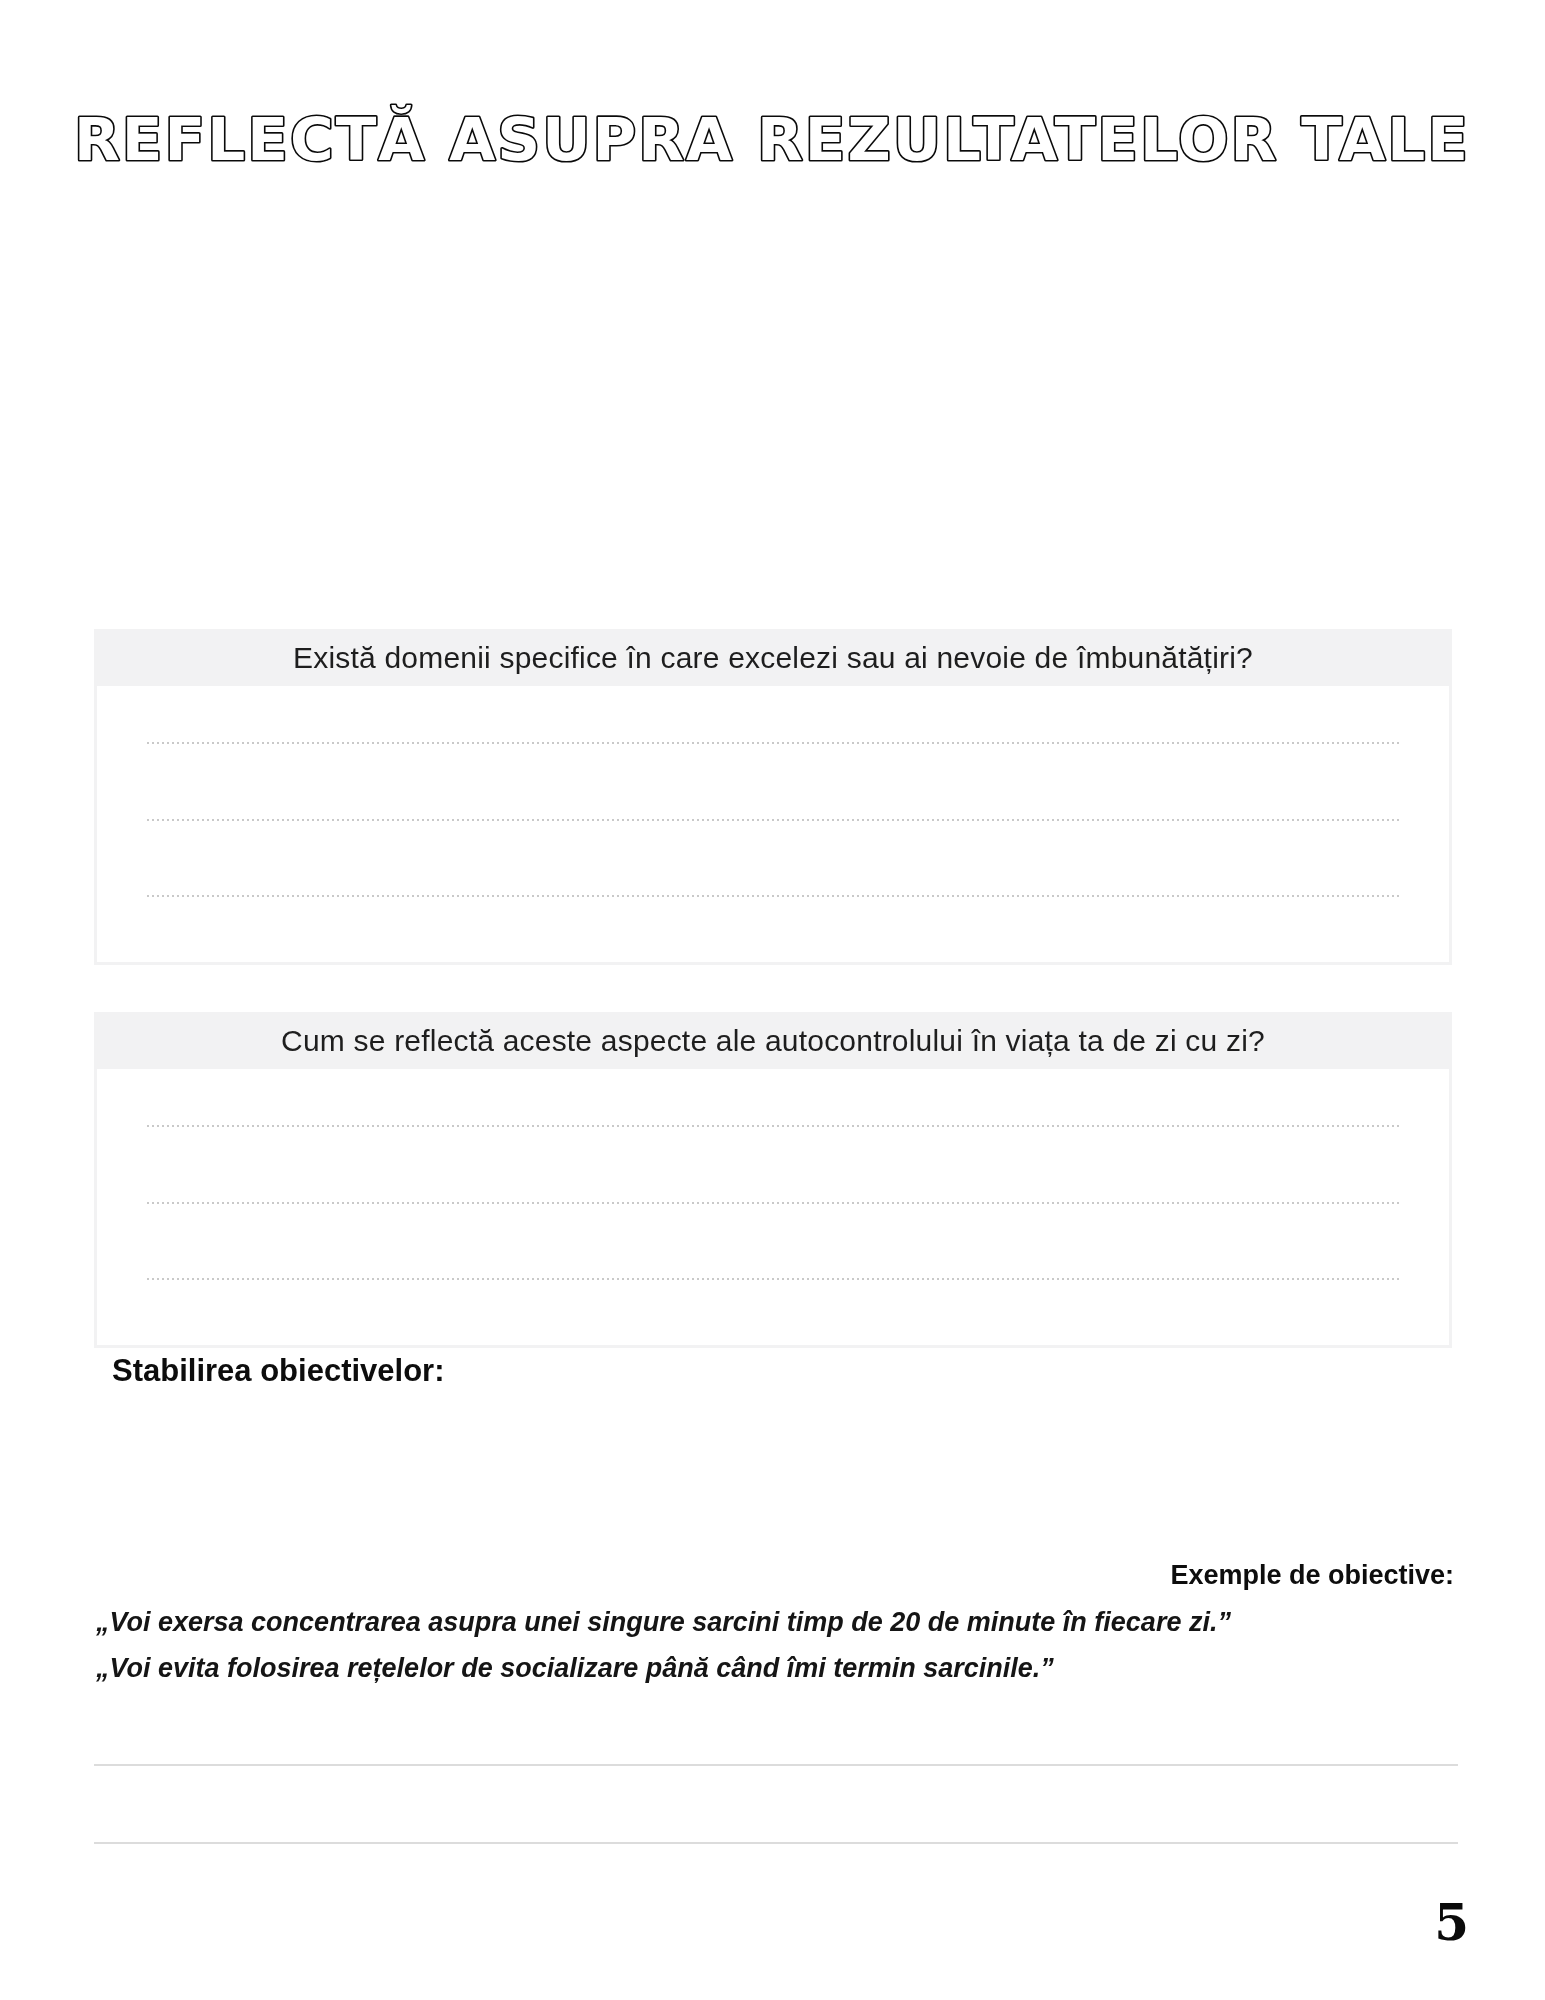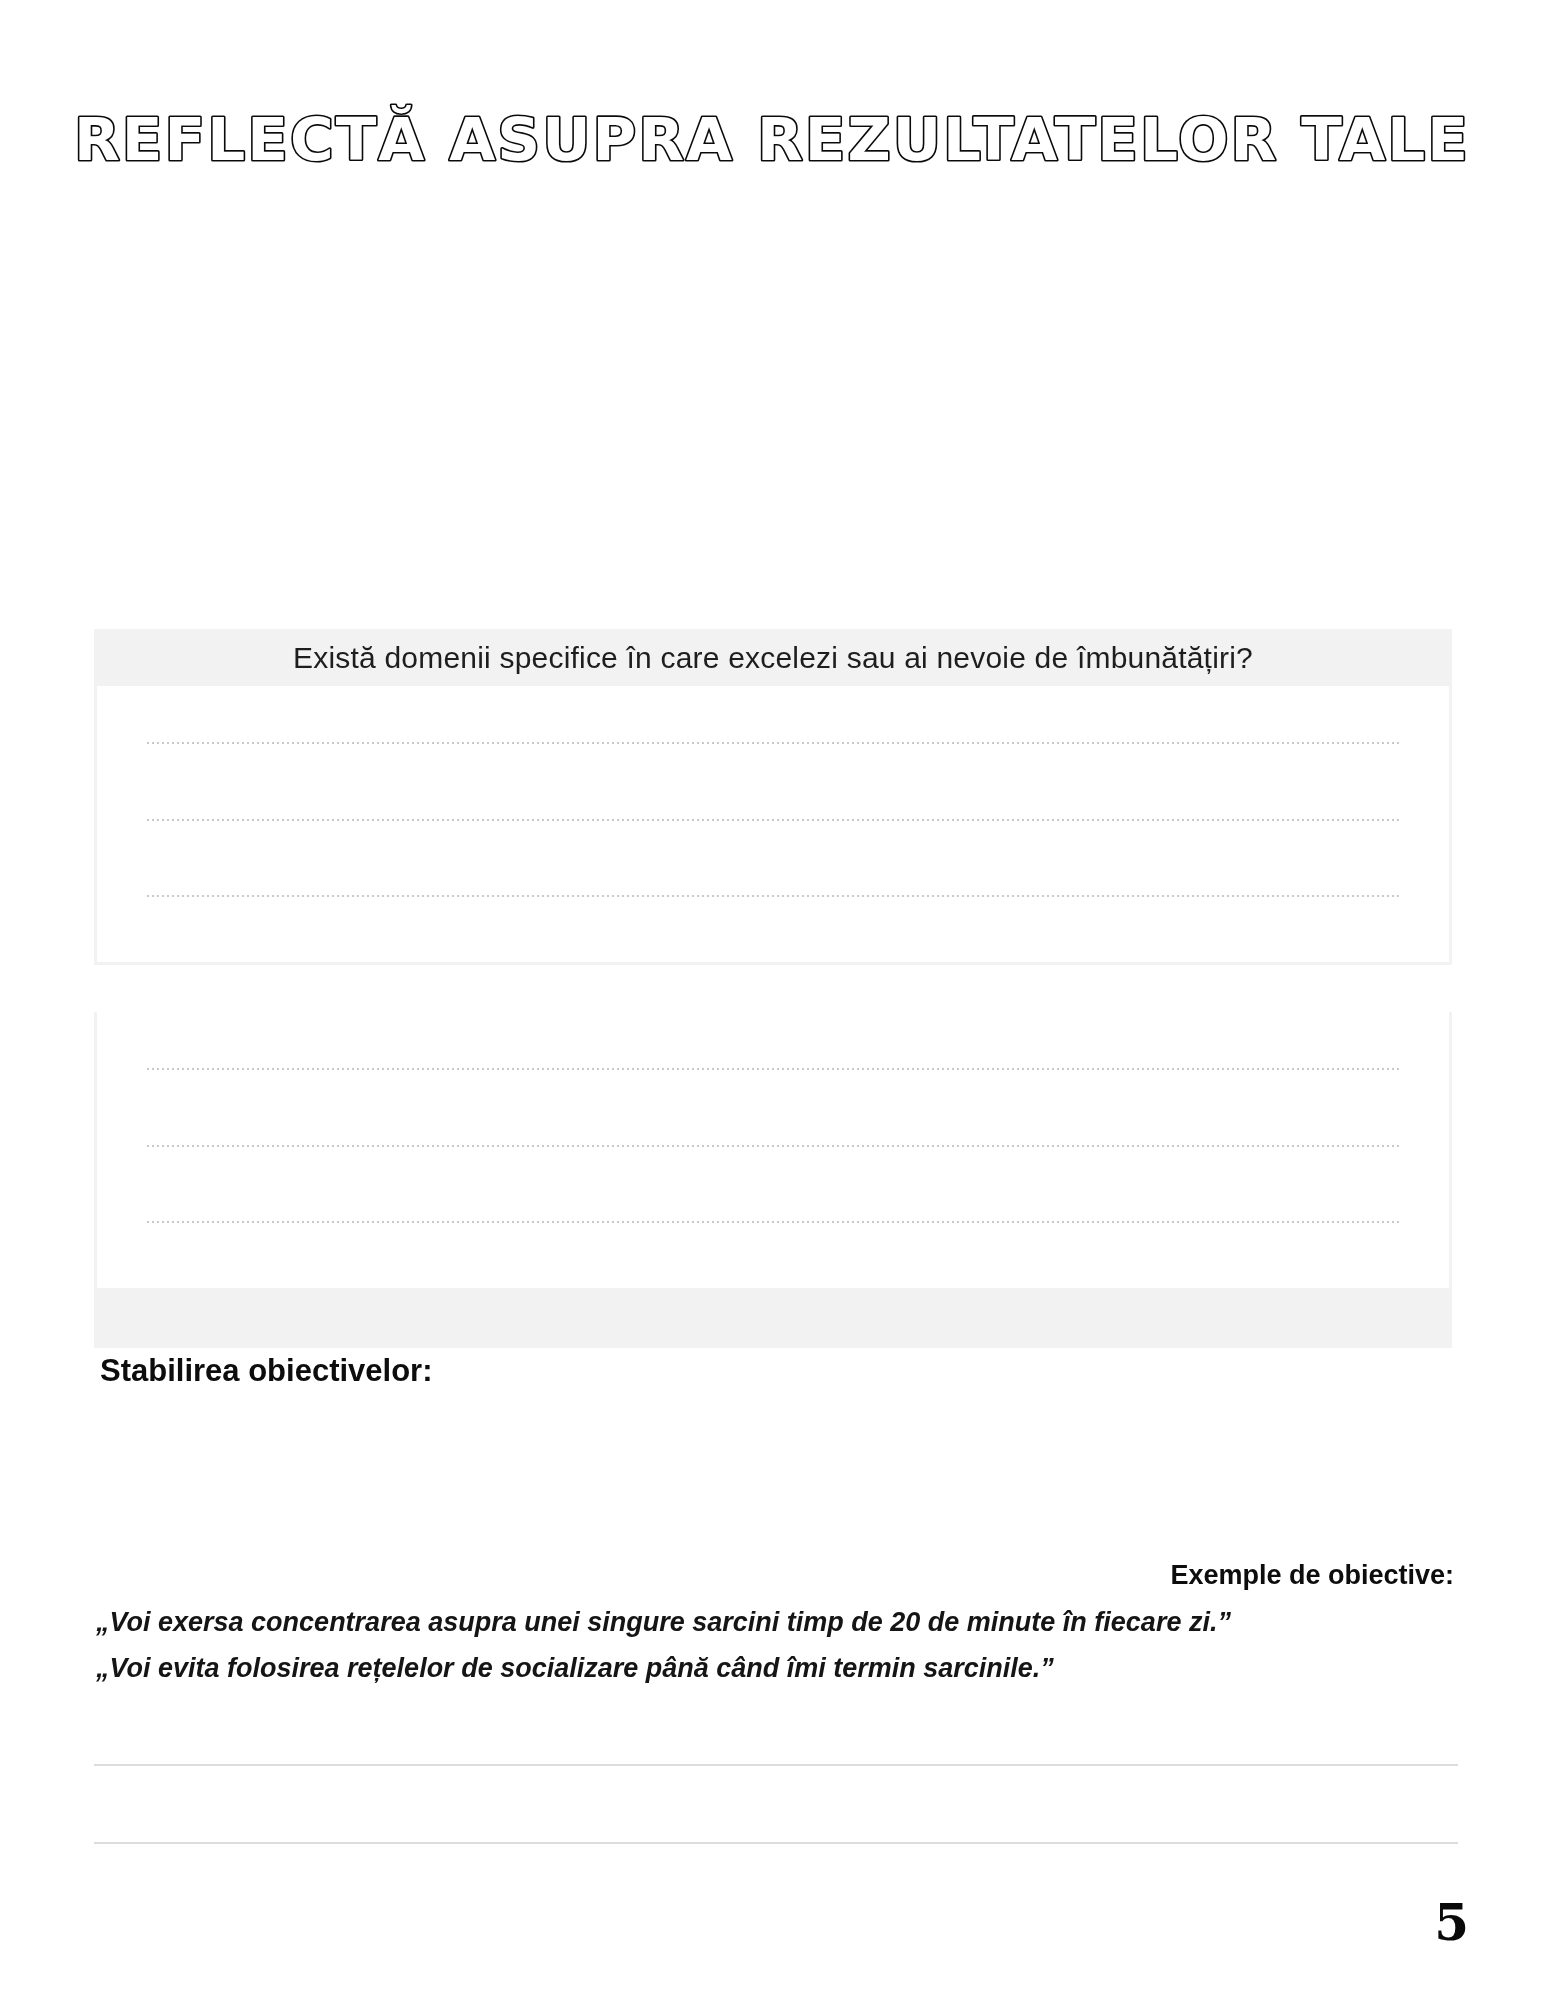--- a/index.html
+++ b/index.html
@@ -69,21 +69,21 @@
     height: 2px;
     background-image: repeating-linear-gradient(90deg, #c9c9c9 0 2px, transparent 2px 5px);
   }
   .line-a { top: 56px; }
   .line-b { top: 133px; }
   .line-c { top: 209px; }
 
   
   .goals-heading {
     position: absolute;
-    left: 100px;
+    left: 112px;
     top: 1352px;
     width: 1358px;
     margin: 0;
     font-size: 31px;
     font-weight: bold;
     color: #0d0d0d;
     line-height: 38px;
   }
   .goals-body {
     position: absolute;
@@ -158,20 +158,23 @@
       <span>Există domenii specifice în care excelezi sau ai nevoie de îmbunătățiri?</span>
     </header>
     <div class="qcard-body">
       <div class="answer-line line-a"></div>
       <div class="answer-line line-b"></div>
       <div class="answer-line line-c"></div>
     </div>
   </section>
 
   <section class="qcard qcard-3">
+    <header class="qcard-header">
+      <span>Cum se reflectă aceste aspecte ale autocontrolului în viața ta de zi cu zi?</span>
+    </header>
     <div class="qcard-body">
       <div class="answer-line line-a"></div>
       <div class="answer-line line-b"></div>
       <div class="answer-line line-c"></div>
     </div>
   </section>
 
   <h2 class="goals-heading">Stabilirea obiectivelor:</h2>
 
 

